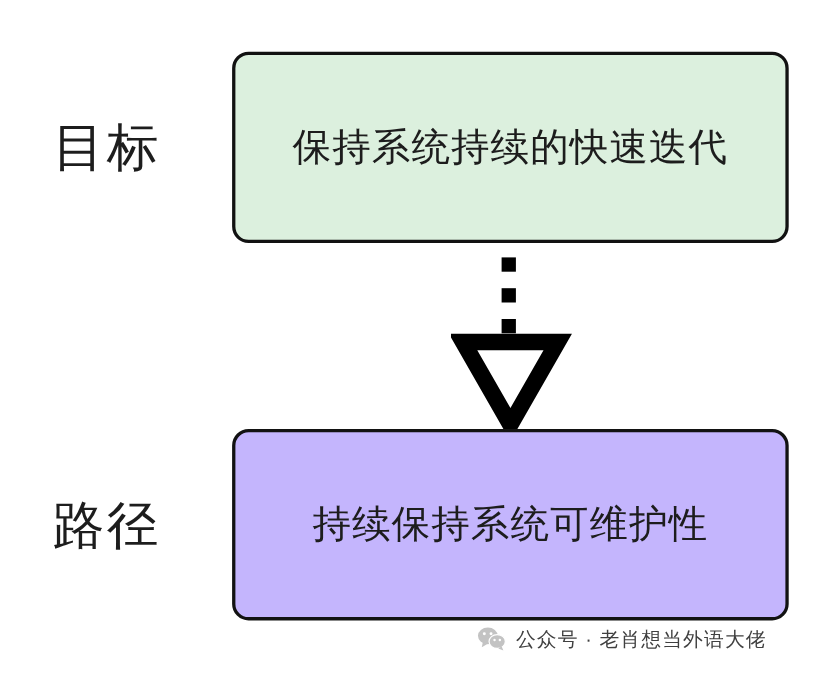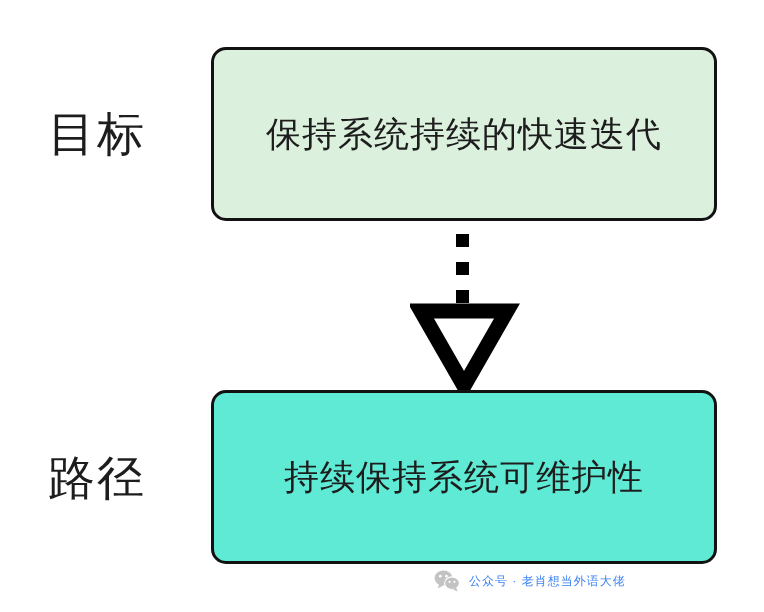--- a/index.html
+++ b/index.html
@@ -48,21 +48,21 @@
     display: flex;
     align-items: center;
     justify-content: center;
   }
   #box-goal {
     top: 47px;
     background: #dcf0de;
   }
   #box-path {
     top: 390px;
-    background: #5eead4;
+    background: #c4b5fd;
   }
   .node-text {
     font-size: 35px;
     line-height: 1.2;
     color: #1d1d1d;
     letter-spacing: 1px;
     text-align: right;
     white-space: nowrap;
   }
 
@@ -79,25 +79,25 @@
   #watermark {
     position: absolute;
     left: 434px;
     top: 570px;
     display: flex;
     align-items: center;
     gap: 9px;
     color: #c3c3c3;
   }
   #watermark .wm-text {
-    font-size: 12px;
+    font-size: 18px;
     line-height: 1;
     letter-spacing: 1px;
     white-space: nowrap;
-    color: #3b82f6;
+    color: #404040;
   }
   #watermark .wm-icon {
     display: block;
     width: 26px;
     height: 22px;
   }
 </style>
 </head>
 <body>
 

